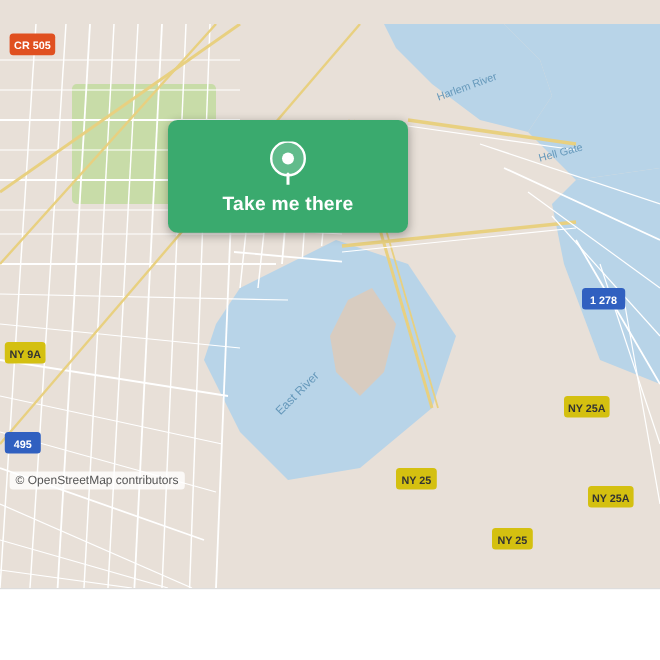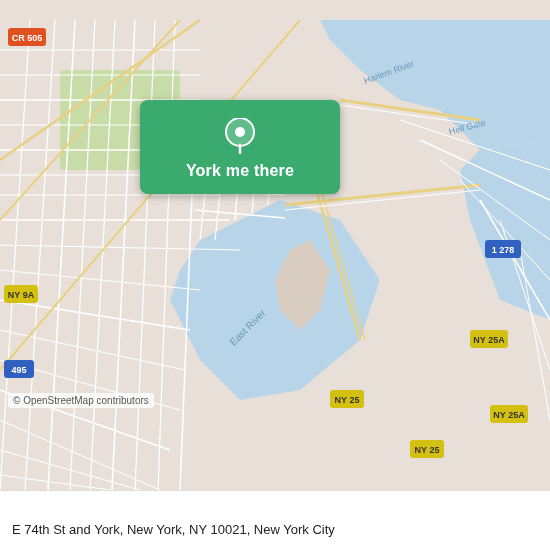--- a/index.html
+++ b/index.html
@@ -231,20 +231,19 @@
   <div id="attribution">
     <span>© OpenStreetMap contributors</span>
   </div>
 
   <div id="take-me-there-card">
     <svg id="location-pin" viewBox="0 0 36 36" fill="none" xmlns="http://www.w3.org/2000/svg">
       <circle cx="18" cy="14" r="14" fill="rgba(255,255,255,0.2)" stroke="white" stroke-width="2"></circle>
       <circle cx="18" cy="14" r="5" fill="white" stroke="none"></circle>
       <path d="M18 27 L18 36" stroke="white" stroke-width="2.5" stroke-linecap="round"></path>
     </svg>
-    <span id="take-me-there-label">York me there</span>
+    <span id="take-me-there-label">Take me there</span>
   </div>
 </div>
 
 <div id="bottom-bar">
-  <div id="address-text">E 74th St and York, New York, NY 10021, New York City</div>
 
 </div>
 
 </body></html>

